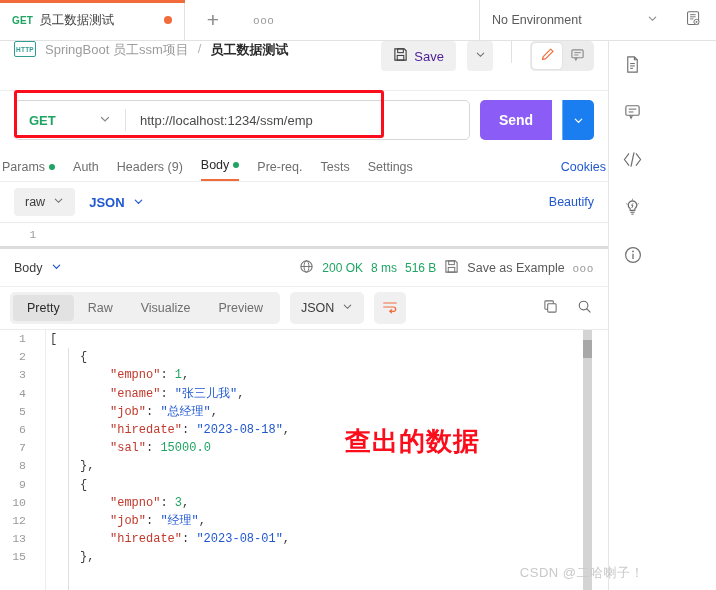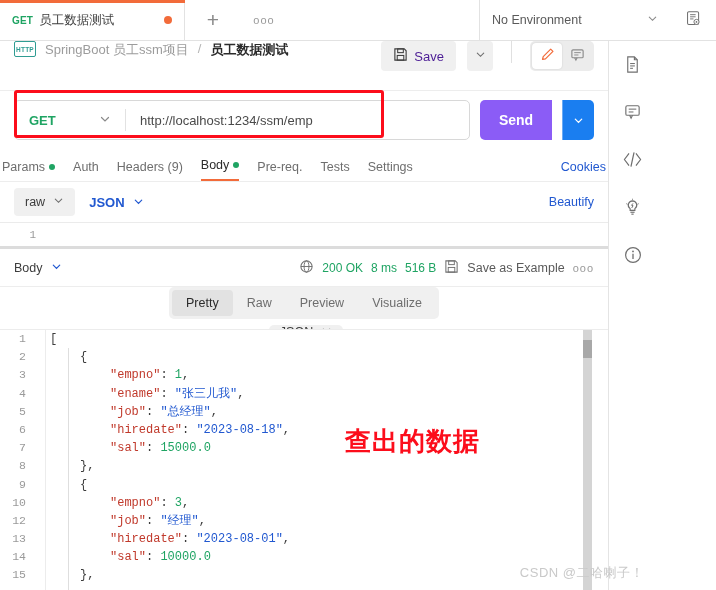--- a/index.html
+++ b/index.html
@@ -176,21 +176,21 @@
     height:38px; display:flex; align-items:center; padding:0 14px; gap:8px;
     border-bottom:1px solid #ededed;
   }
   .resp-body-label { font-size:12.5px; color:#3c3c3c; }
   .rh-spacer { flex:1; }
   .stat { font-size:12px; color:#1fa463; }
   .save-example { font-size:12.5px; color:#5a5a5a; }
   .dots { letter-spacing:1px; color:#9a9a9a; font-size:11px; }
 
   
-  .resp-tabs { height:42px; display:flex; align-items:center; padding:0 10px; gap:6px;flex-direction:column; }
+  .resp-tabs { height:42px; display:flex; align-items:center; padding:0 10px; gap:6px; }
   .segbar { display:flex; background:#f0f0f0; border-radius:5px; padding:3px; }
   .segbtn {
     height:26px; padding:0 14px; display:flex; align-items:center;
     font-size:12.5px; color:#6e6e6e; border-radius:4px;
   }
   .segbtn.on { background:#e2e2e2; color:#2b2b2b; }
   .respjson {
     height:32px; background:#f0f0f0; border-radius:5px; display:flex;
     align-items:center; gap:8px; padding:0 11px; font-size:12.5px; color:#3c3c3c;
     margin-left:4px;
@@ -461,22 +461,22 @@
         </svg>
       </span>
       <span class="save-example">Save as Example</span>
       <span class="dots">ooo</span>
     </div>
 
     <div class="resp-tabs">
       <div class="segbar">
         <div class="segbtn on">Pretty</div>
         <div class="segbtn">Raw</div>
+        <div class="segbtn">Visualize</div>
         <div class="segbtn">Preview</div>
-        <div class="segbtn">Visualize</div>
       </div>
       <div class="respjson">
         <span>JSON</span>
         <span>
           <svg width="11" height="11" viewBox="0 0 12 12">
               <path d="M2.5 4.5L6 8l3.5-3.5" fill="none" stroke="#6f6f6f" stroke-width="1.2" stroke-linecap="round"></path>
             </svg>
         </span>
       </div>
       <div class="wrapbtn">
@@ -553,24 +553,20 @@
           </div>
           <div class="jline">
             <span class="jnum">12</span>
             <span class="jcode" style="padding-left: 74px;"><span class="k">"job"</span><span class="p">: </span><span class="s">"经理"</span><span class="p">,</span></span>
           </div>
           <div class="jline">
             <span class="jnum">13</span>
             <span class="jcode" style="padding-left: 74px;"><span class="k">"hiredate"</span><span class="p">: </span><span class="s">"2023-08-01"</span><span class="p">,</span></span>
           </div>
           <div class="jline">
-            <span class="jnum">14</span>
-            <span class="jcode" style="padding-left: 74px;"><span class="k">"sal"</span><span class="p">: </span><span class="n">10000.0</span></span>
-          </div>
-          <div class="jline">
             <span class="jnum">15</span>
             <span class="jcode" style="padding-left: 44px;"><span class="p">},</span></span>
           </div>
         </div>
       <div class="scrollbar">
         <div class="scroll-thumb"></div>
       </div>
     </div>
   </div>
 

